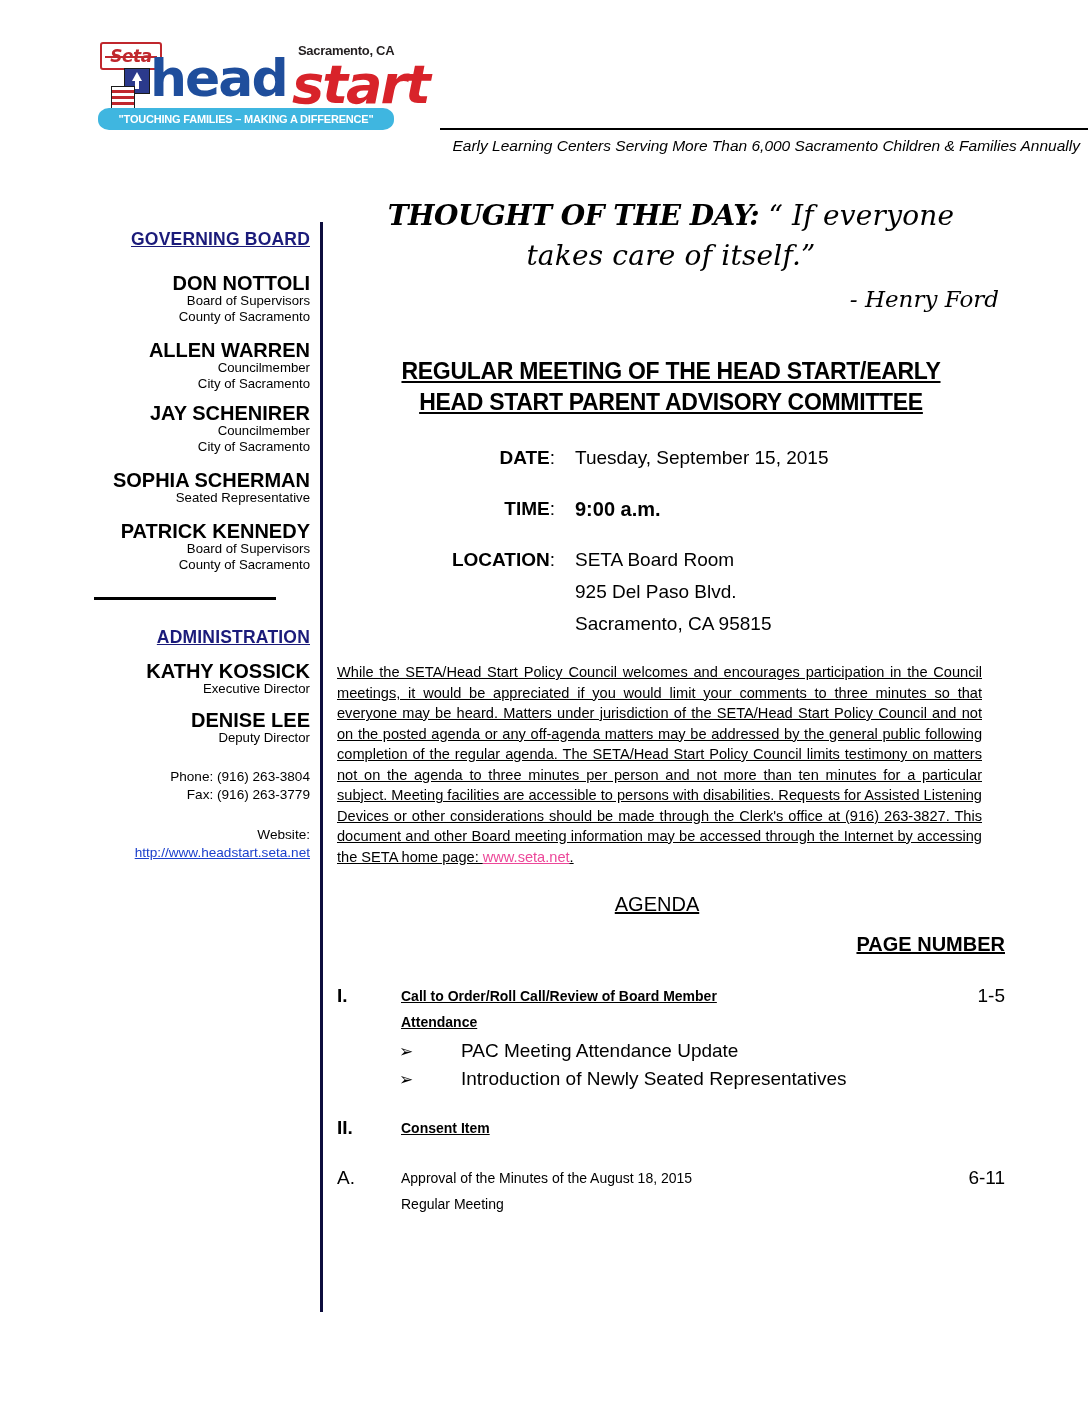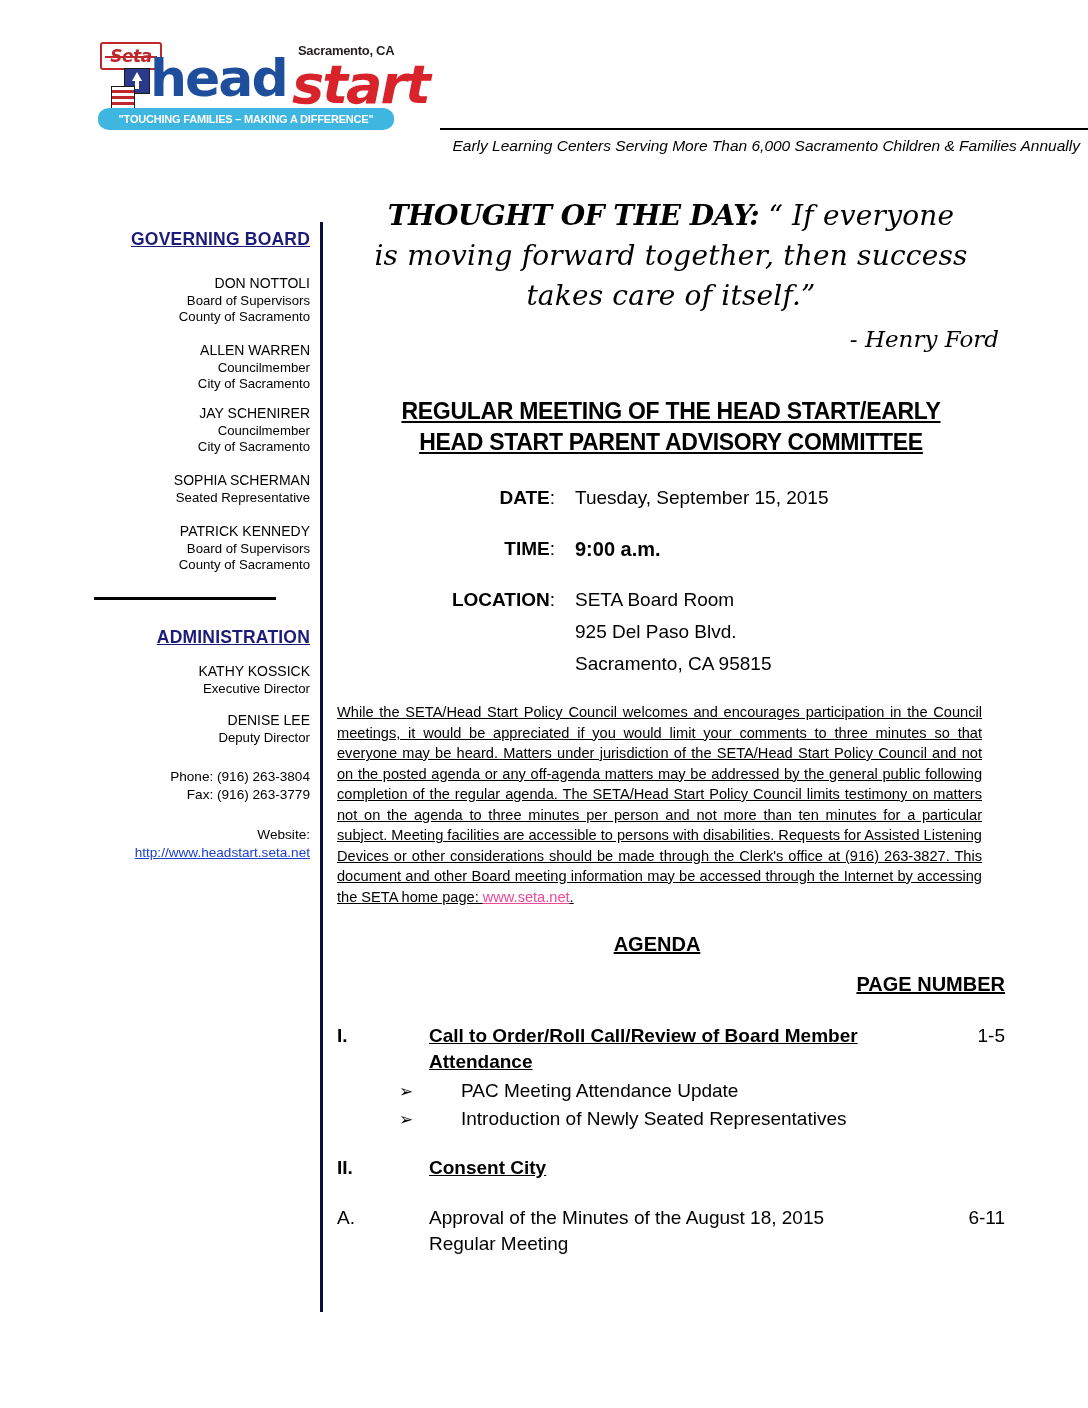--- a/index.html
+++ b/index.html
@@ -194,22 +194,22 @@
     font-size: 17.5px;
     line-height: 22px;
     color: #1B1B7A;
     text-decoration: underline;
     letter-spacing: 0.2px;
   }
   .person {
     margin-top: 16px;
   }
   .person-name {
-    font-weight: normal;
-    font-size: 14px;
+    font-weight: bold;
+    font-size: 20px;
     line-height: 19px;
     color: #000000;
   }
   .person-role {
     font-size: 13.2px;
     line-height: 16px;
     color: #000000;
   }
   #side-rule {
     margin: 24px auto 0 auto;
@@ -336,21 +336,21 @@
   #notice .urlpart {
     color: #ec4899;
     text-decoration: underline;
   }
 
   
   #agenda-heading {
     margin-top: 24px;
     text-align: center;
     width: 640px;
-    font-weight: bold;
+    font-weight: normal;
     font-size: 20px;
     line-height: 26px;
   }
   #agenda-heading span { text-decoration: underline; }
 
   #page-number-heading {
     margin-top: 14px;
     width: 668px;
     text-align: right;
     font-weight: bold;
@@ -368,23 +368,23 @@
     position: absolute;
     left: 0;
     top: 0;
     width: 52px;
     font-weight: bold;
     font-size: 19px;
     line-height: 26px;
   }
   .ag-numeral.plain { font-weight: normal; }
   .ag-body {
-    margin-left: 92px;
+    margin-left: 64px;
     margin-right: 108px;
-    font-size: 19px;
+    font-size: 14px;
     line-height: 26px;
   }
   .ag-body.bold {
     font-weight: bold;
   }
   .ag-body.bold .ul { text-decoration: underline; }
   .ag-pages {
     position: absolute;
     right: 0;
     top: 0;
@@ -504,21 +504,20 @@
     <a class="side-link" href="#">http://www.headstart.seta.net</a>
   </div>
 </div>
 
 <div id="v-divider"></div>
 
 <div id="main">
 
   <div id="quote-box">
     <div class="quote-line"><span class="quote-lead">THOUGHT OF THE DAY: </span><span>“ If everyone</span></div>
-    <div class="quote-line">is moving forward together, then success</div>
     <div class="quote-line">takes care of itself.”</div>
     <div id="quote-attrib">-  Henry Ford</div>
   </div>
 
   <div id="meeting-title">
     <span>REGULAR MEETING OF THE HEAD START/EARLY</span><br>
     <span>HEAD START PARENT ADVISORY COMMITTEE</span>
   </div>
 
   <table id="details">
@@ -570,21 +569,21 @@
       <div class="ag-sub-row">
         <span class="ag-bullet">➢</span>
         <span>Introduction of Newly Seated Representatives</span>
       </div>
     </div>
   </div>
 
   <div class="agenda-item" style="margin-top:22px;">
     <div class="ag-numeral">II.</div>
     <div class="ag-body bold">
-      <span class="ul">Consent City</span>
+      <span class="ul">Consent Item</span>
     </div>
     <div class="ag-pages"></div>
   </div>
 
   <div class="agenda-item" style="margin-top:24px;">
     <div class="ag-numeral plain">A.</div>
     <div class="ag-body">
       <span>Approval of the Minutes of the August 18, 2015</span><br>
       <span>Regular Meeting</span>
     </div>

